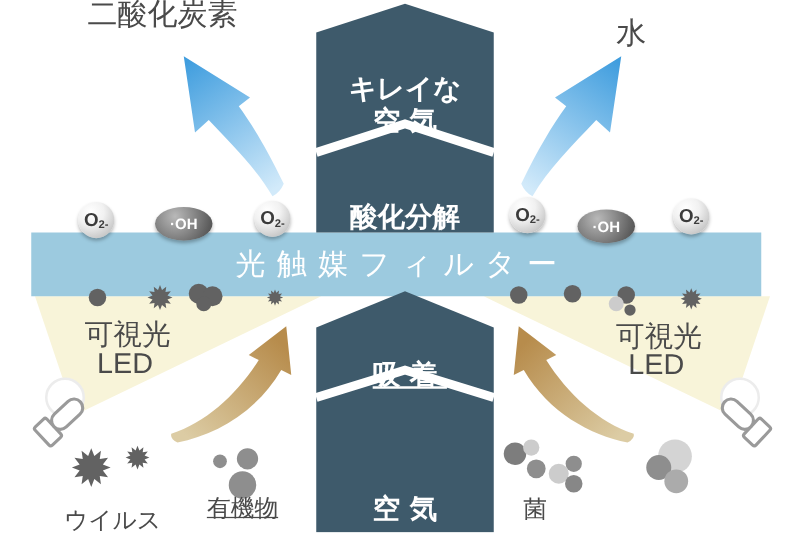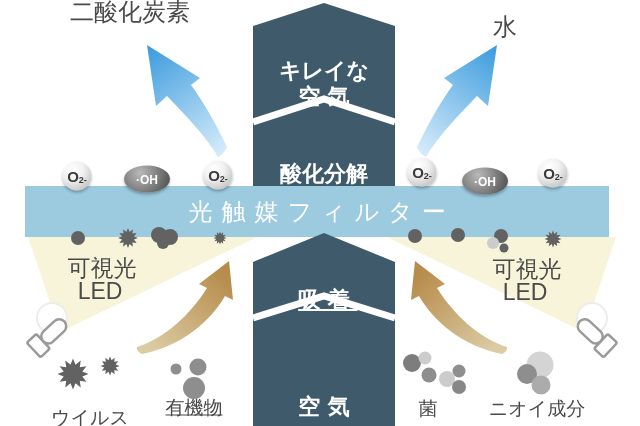--- a/index.html
+++ b/index.html
@@ -149,15 +149,14 @@
   <div class="lbl white sz22 spaced" style="left:324px;top:383px;">空気</div>
 
   <div class="lbl sz20" style="left:102px;top:268px;">可視光</div>
   <div class="lbl sz20" style="left:100px;top:291px;">LED</div>
   <div class="lbl sz20" style="left:527px;top:269px;">可視光</div>
   <div class="lbl sz20" style="left:525px;top:292px;">LED</div>
 
   <div class="lbl sz19" style="left:90px;top:407px;margin-top:10px;">ウイルス</div>
   <div class="lbl sz19" style="left:194px;top:407px;text-decoration:underline;">有機物</div>
   <div class="lbl sz19" style="left:428px;top:408px;">菌</div>
-  <div class="lbl sz19" style="left:537px;top:408px;">ニオイ成分</div>
 
 </div>
 
 </body></html>

